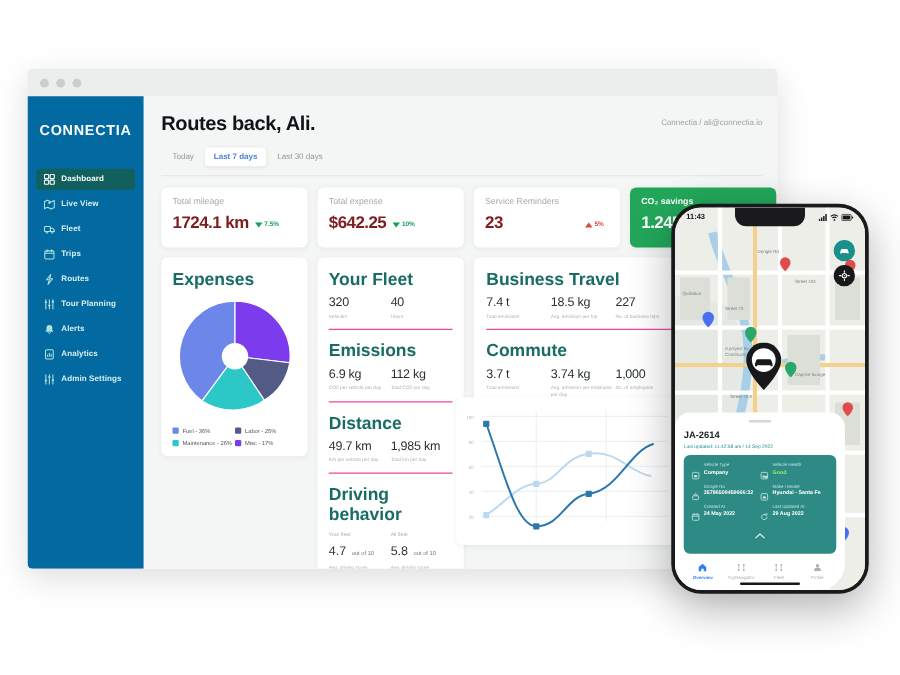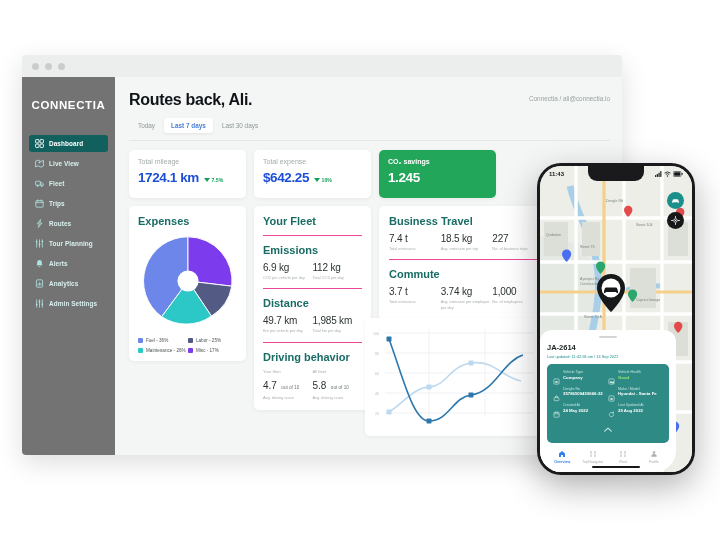--- a/index.html
+++ b/index.html
@@ -27,21 +27,21 @@
     display: flex; align-items: center;
     padding-left: 10px; gap: 6px;
   }
   .dot { width: 7px; height: 7px; border-radius: 50%; background: #c9cecd; }
 
   #window-body { display: flex; height: calc(100% - 22px); }
 
   
   #sidebar {
     width: 93px;
-    background: #737373;
+    background: #0369a1;
     color: #fff;
     flex: 0 0 93px;
     padding-top: 22px;
     position: relative;
   }
   #brand {
     font-size: 11.5px; font-weight: 700; letter-spacing: 0.6px;
     text-align: center; color: #ffffff;
     padding-bottom: 24px;
   }
@@ -82,38 +82,38 @@
   
   #kpi-row { display: flex; gap: 8px; margin-top: 9px; padding-right: 0; }
   .kpi {
     background: #fff; border-radius: 5px; padding: 8px 9px 9px 9px;
     width: 117px; height: 48px;
     box-shadow: 0 1px 4px rgba(0,0,0,.055);
     flex: 0 0 117px;
   }
   .kpi-label { font-size: 7px; color: #a2acab; margin-bottom: 5px; }
   .kpi-row2 { display: flex; align-items: baseline; gap: 5px; }
-  .kpi-value { font-size: 13.5px; font-weight: 700; color: #1d4ed8; letter-spacing: -.4px; }
+  .kpi-value { font-size: 13.5px; font-weight: 700; color: #7f1d1d; letter-spacing: -.4px; }
   .kpi-delta { font-size: 5.2px; font-weight: 700; display: flex; align-items: center; gap: 1.5px; }
   .kpi-delta.down { color: #13a05a; }
   .kpi-delta.up { color: #e0453e; }
   .tri { width: 0; height: 0; border-left: 3px solid transparent; border-right: 3px solid transparent; }
   .tri.d { border-top: 4px solid #13a05a; }
   .tri.u { border-bottom: 4px solid #e0453e; }
   .kpi.green { background: #22a75a; }
   .kpi.green .kpi-label { color: #ffffff; font-weight: 600; }
   .kpi.green .kpi-value { color: #ffffff; }
 
   
   #cards-row { display: flex; gap: 8px; margin-top: 8px; align-items: flex-start; }
   .card {
     background: #fff; border-radius: 5px;
     box-shadow: 0 1px 4px rgba(0,0,0,.055);
   }
-  .card-title { font-size: 11px; font-weight: 700; color: #186c63; }
+  .card-title { font-size: 14px; font-weight: 700; color: #186c63; }
 
   #card-expenses { width: 117px; flex: 0 0 117px; padding: 9px 8px 8px 9px; }
   #pie-wrap { margin: 6px auto 0 auto; width: 96px; height: 96px; position: relative; }
   #legend { display: flex; flex-wrap: wrap; margin-top: 9px; row-gap: 5px; }
   .legend-item { width: 50%; display: flex; align-items: center; gap: 3px; }
   .legend-sw { width: 5px; height: 5px; border-radius: 1px; flex: 0 0 5px; }
   .legend-txt { font-size: 4.6px; color: #4d5553; white-space: nowrap; }
 
   #card-fleet { width: 117px; flex: 0 0 117px; padding: 9px 9px 10px 9px; }
   .sect + .sect { border-top: 1px solid #ec4899; margin-top: 8px; padding-top: 8px; }
@@ -358,20 +358,30 @@
           <div class="kpi-label">Total expense</div>
           <div class="kpi-row2">
             <span class="kpi-value">$642.25</span>
             <span class="kpi-delta down">
               <span class="tri d"></span>
               <span>10%</span>
             </span>
           </div>
         </div>
 
+        <div class="kpi">
+          <div class="kpi-label">Service Reminders</div>
+          <div class="kpi-row2" style="justify-content:space-between;">
+            <span class="kpi-value">23</span>
+            <span class="kpi-delta up" style="margin-right:4px;">
+              <span class="tri u"></span>
+              <span>5%</span>
+            </span>
+          </div>
+        </div>
 
         <div class="kpi green">
           <div class="kpi-label">CO₂ savings</div>
           <div class="kpi-row2">
             <span class="kpi-value">1.245</span>
           </div>
         </div>
       </section>
 
       <section id="cards-row">
@@ -408,20 +418,30 @@
               <span class="legend-sw" style="background:#7c3ced"></span>
               <span class="legend-txt">Misc - 17%</span>
             </div>
           </div>
         </div>
 
         <div class="card" id="card-fleet">
 
           <div class="sect">
             <div class="card-title">Your Fleet</div>
+            <div class="metric-pair">
+              <div class="metric">
+                <div class="metric-val">320</div>
+                <div class="metric-sub">Vehicles</div>
+              </div>
+              <div class="metric">
+                <div class="metric-val">40</div>
+                <div class="metric-sub">Users</div>
+              </div>
+            </div>
           </div>
 
           <div class="sect">
             <div class="card-title">Emissions</div>
             <div class="metric-pair">
               <div class="metric">
                 <div class="metric-val">6.9 kg</div>
                 <div class="metric-sub">CO2 per vehicle per day</div>
               </div>
               <div class="metric">

